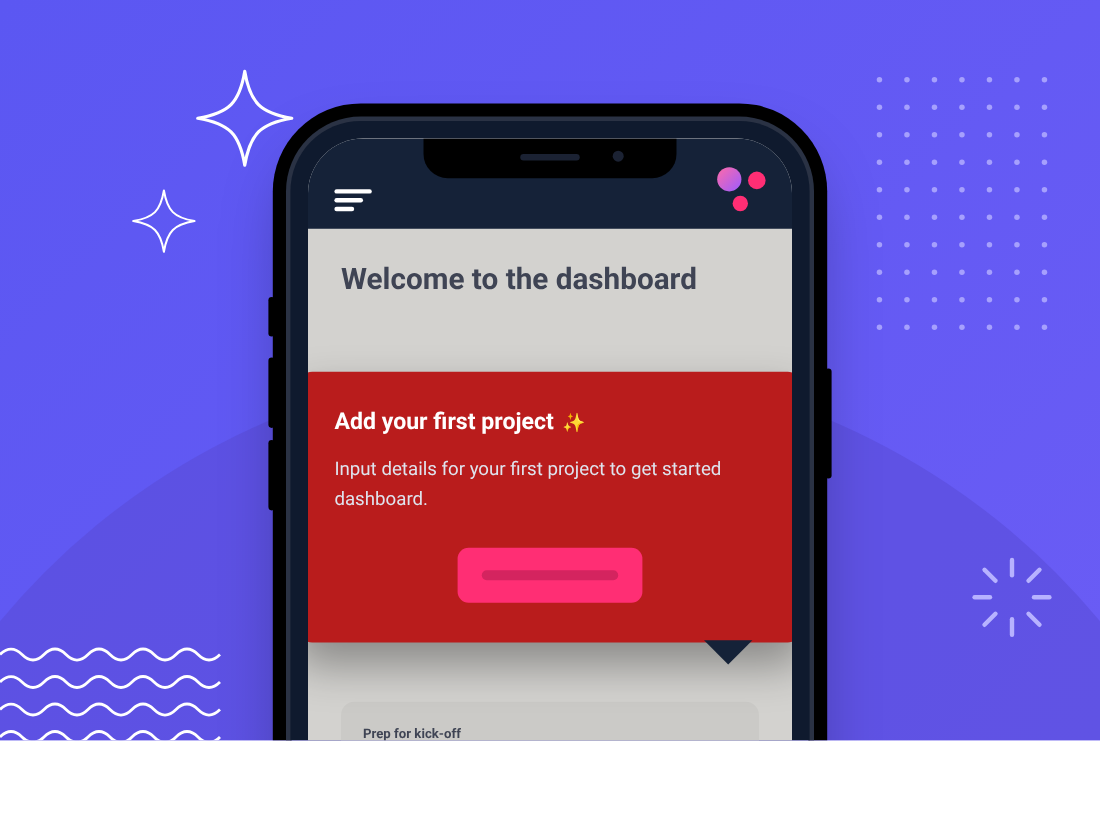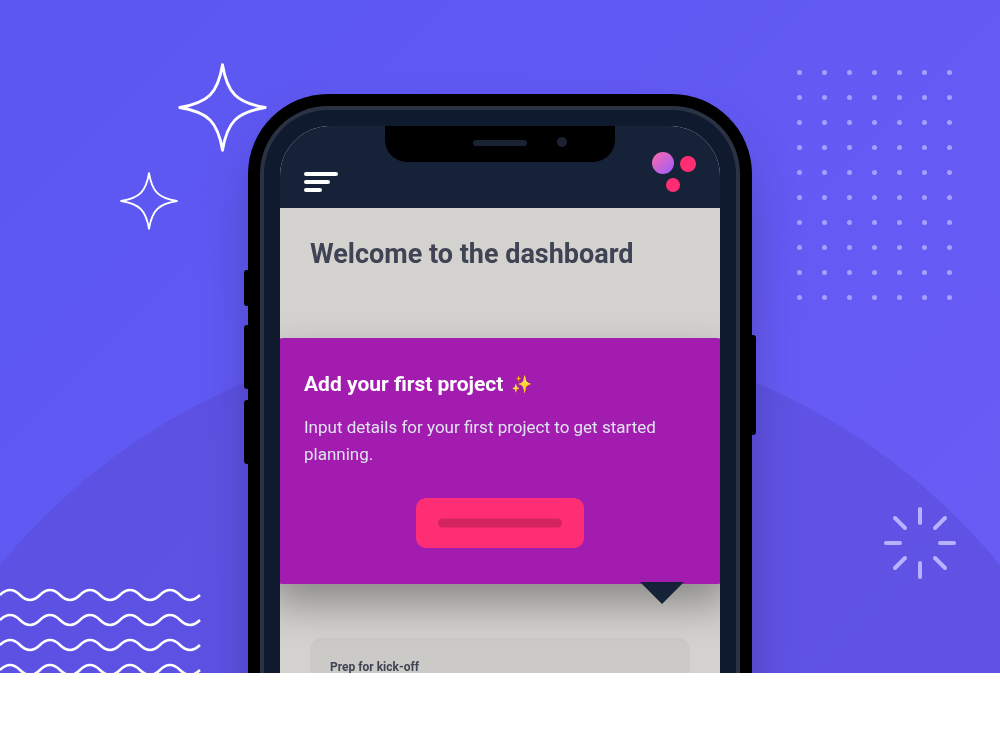--- a/index.html
+++ b/index.html
@@ -96,21 +96,21 @@
   }
   .task-title { font-size: 12px; font-weight: 700; color:#2a3147; }
   .chips { margin-top: 18px; display:flex; gap:10px; }
   .chip { font-size: 12px; font-weight:600; padding:7px 9px; border-radius:4px; }
   .chip.am { background:#d9d9f2; color:#404040; }
   .chip.es { background:#d6eeee; color:#4aa7a7;margin-top:32px; }
 
   
   .tooltip {
     position: absolute; left: -10px; right: -10px; top: 130px;
-    background: #a21caf; color:#fff; border-radius: 14px;
+    background: #b91c1c; color:#fff; border-radius: 14px;
     padding: 34px 34px 36px 34px;
     box-shadow: 0 20px 40px rgba(0,0,0,.35);
     z-index: 10;
   }
   .tooltip h3 { font-size: 21px; font-weight: 700; display:flex; align-items:center; gap:8px; }
   .tooltip p { margin-top: 18px; font-size: 17px; line-height: 1.6; color:#dfe4ee; }
   .tooltip .btn {
     display:block; margin: 30px auto 0 auto;
     width: 168px; height: 50px; border:none; cursor:pointer;
     background:#ff2e74; border-radius: 10px; position:relative;
@@ -281,21 +281,21 @@
       <div class="content">
         <div class="dim"></div>
 
         <h1 class="title">Welcome to the dashboard</h1>
 
         <div class="tooltip">
           <h3>
             <span>Add your first project</span>
             <span class="sparkle">✨</span>
           </h3>
-          <p>Input details for your first project to get started planning.</p>
+          <p>Input details for your first project to get started dashboard.</p>
           <button class="btn"></button>
           <div class="tail"></div>
         </div>
 
         <div class="task-card">
           <div class="task-title">Prep for kick-off</div>
           <div class="chips">
             <span class="chip am">AM</span>
             <span class="chip es">ES</span>
           </div>

